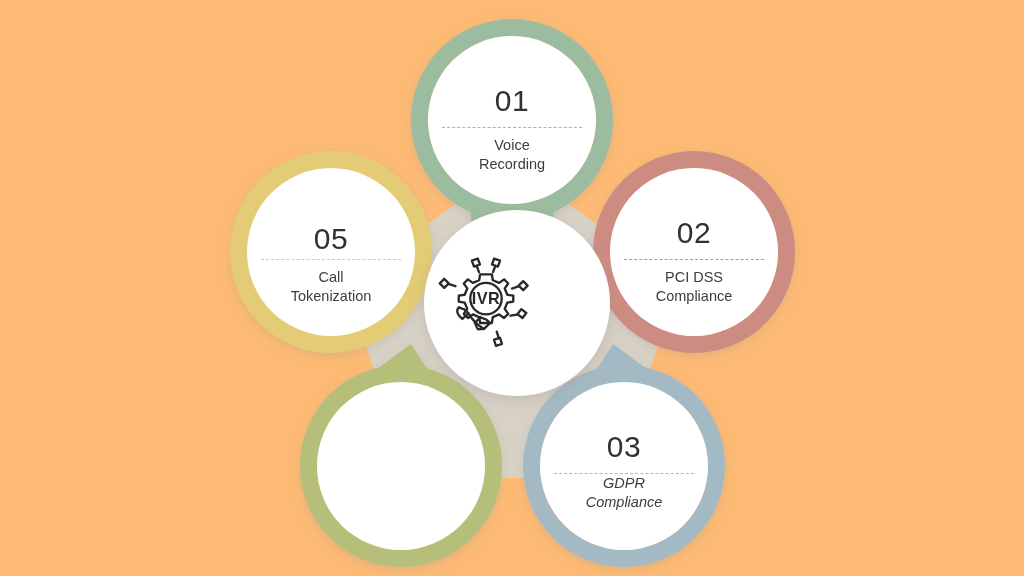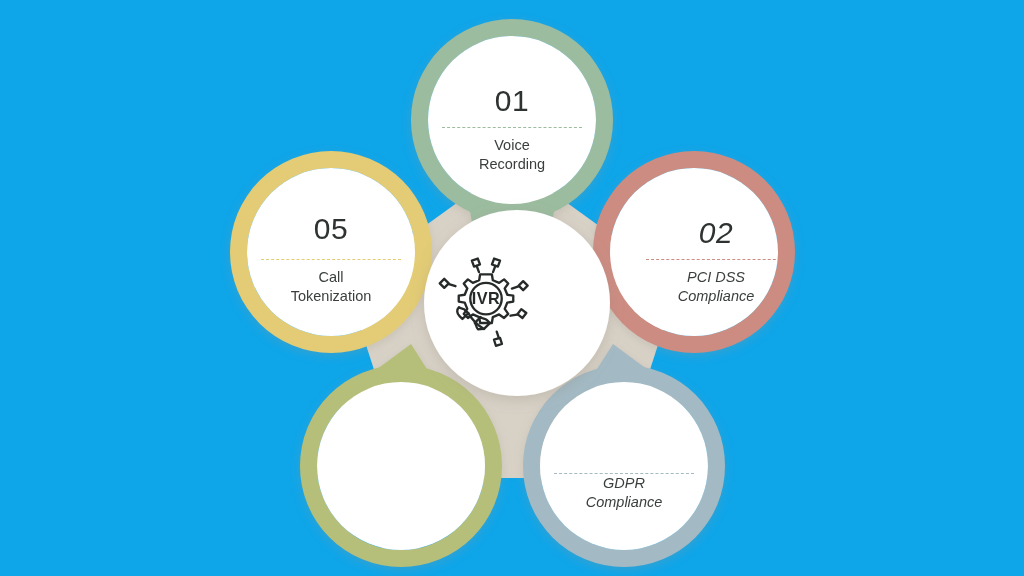--- a/index.html
+++ b/index.html
@@ -73,37 +73,37 @@
     line-height: 1.3;
     color: #3A3F3E;
   }
 
   
   #node-1 { left: 512px; top: 120px; }
   #node-1 .node-num   { top: 50px; }
   #node-1 .node-rule  { top: 91px; }
   #node-1 .node-label { top: 100px; text-align: center; }
 
-  #node-2 { left: 716px; top: 252px; font-style: italic; }
+  #node-2 { left: 694px; top: 252px; }
   #node-2 .node-num   { top: 50px; }
   #node-2 .node-rule  { top: 91px; border-top-color: #CD8C82; }
   #node-2 .node-label { top: 100px; }
 
   #node-3 { left: 624px; top: 466px; }
   #node-3 .node-num   { top: 50px; }
   #node-3 .node-rule  { top: 91px; border-top-color: #A3BAC4; }
   #node-3 .node-label { top: 92px; font-style: italic; }
 
   #node-4 { left: 401px; top: 466px; }
   #node-4 .node-num   { top: 44px; }
   #node-4 .node-rule  { top: 85px; border-top-color: #B6BF79; }
   #node-4 .node-label { top: 92px; }
 
   #node-5 { left: 331px; top: 252px; }
-  #node-5 .node-num   { top: 46px; }
+  #node-5 .node-num   { top: 56px; }
   #node-5 .node-rule  { top: 91px; border-top-color: #E3CC74; }
   #node-5 .node-label { top: 100px; }
 
   
   #center-hub {
     position: absolute;
     left: 486px;
     top: 303px;
     width: 186px;
     height: 186px;
@@ -117,21 +117,21 @@
     top: 50%;
     width: 108px;
     height: 108px;
     margin-left: -54px;
     margin-top: -53px;
   }
 </style>
 </head>
 <body style="background: rgb(241, 242, 234);">
 
-<div id="stage" style="background: #0ea5e9;">
+<div id="stage" style="background: #fdba74;">
 
   <svg id="wheel-svg" viewBox="0 0 1024 576">
     <defs>
       <filter id="softshadow" x="-40%" y="-40%" width="180%" height="180%">
         <feDropShadow dx="0" dy="3" stdDeviation="5" flood-color="#9a968c" flood-opacity="0.28"></feDropShadow>
       </filter>
       <filter id="hubshadow" x="-40%" y="-40%" width="180%" height="180%">
         <feDropShadow dx="0" dy="4" stdDeviation="7" flood-color="#8d897f" flood-opacity="0.30"></feDropShadow>
       </filter>
     </defs>
@@ -196,20 +196,21 @@
   <div class="node" id="node-2">
     <div class="node-num">02</div>
     <div class="node-rule" style="border-top-color: rgb(205, 140, 130);"></div>
     <div class="node-label">
       <span>PCI DSS</span><br>
       <span>Compliance</span>
     </div>
   </div>
 
   <div class="node" id="node-3">
+    <div class="node-num">03</div>
     <div class="node-rule" style="border-top-color: rgb(163, 186, 196);"></div>
     <div class="node-label">
       <span>GDPR</span><br>
       <span>Compliance</span>
     </div>
   </div>
 
 
   <div class="node" id="node-5">
     <div class="node-num">05</div>

